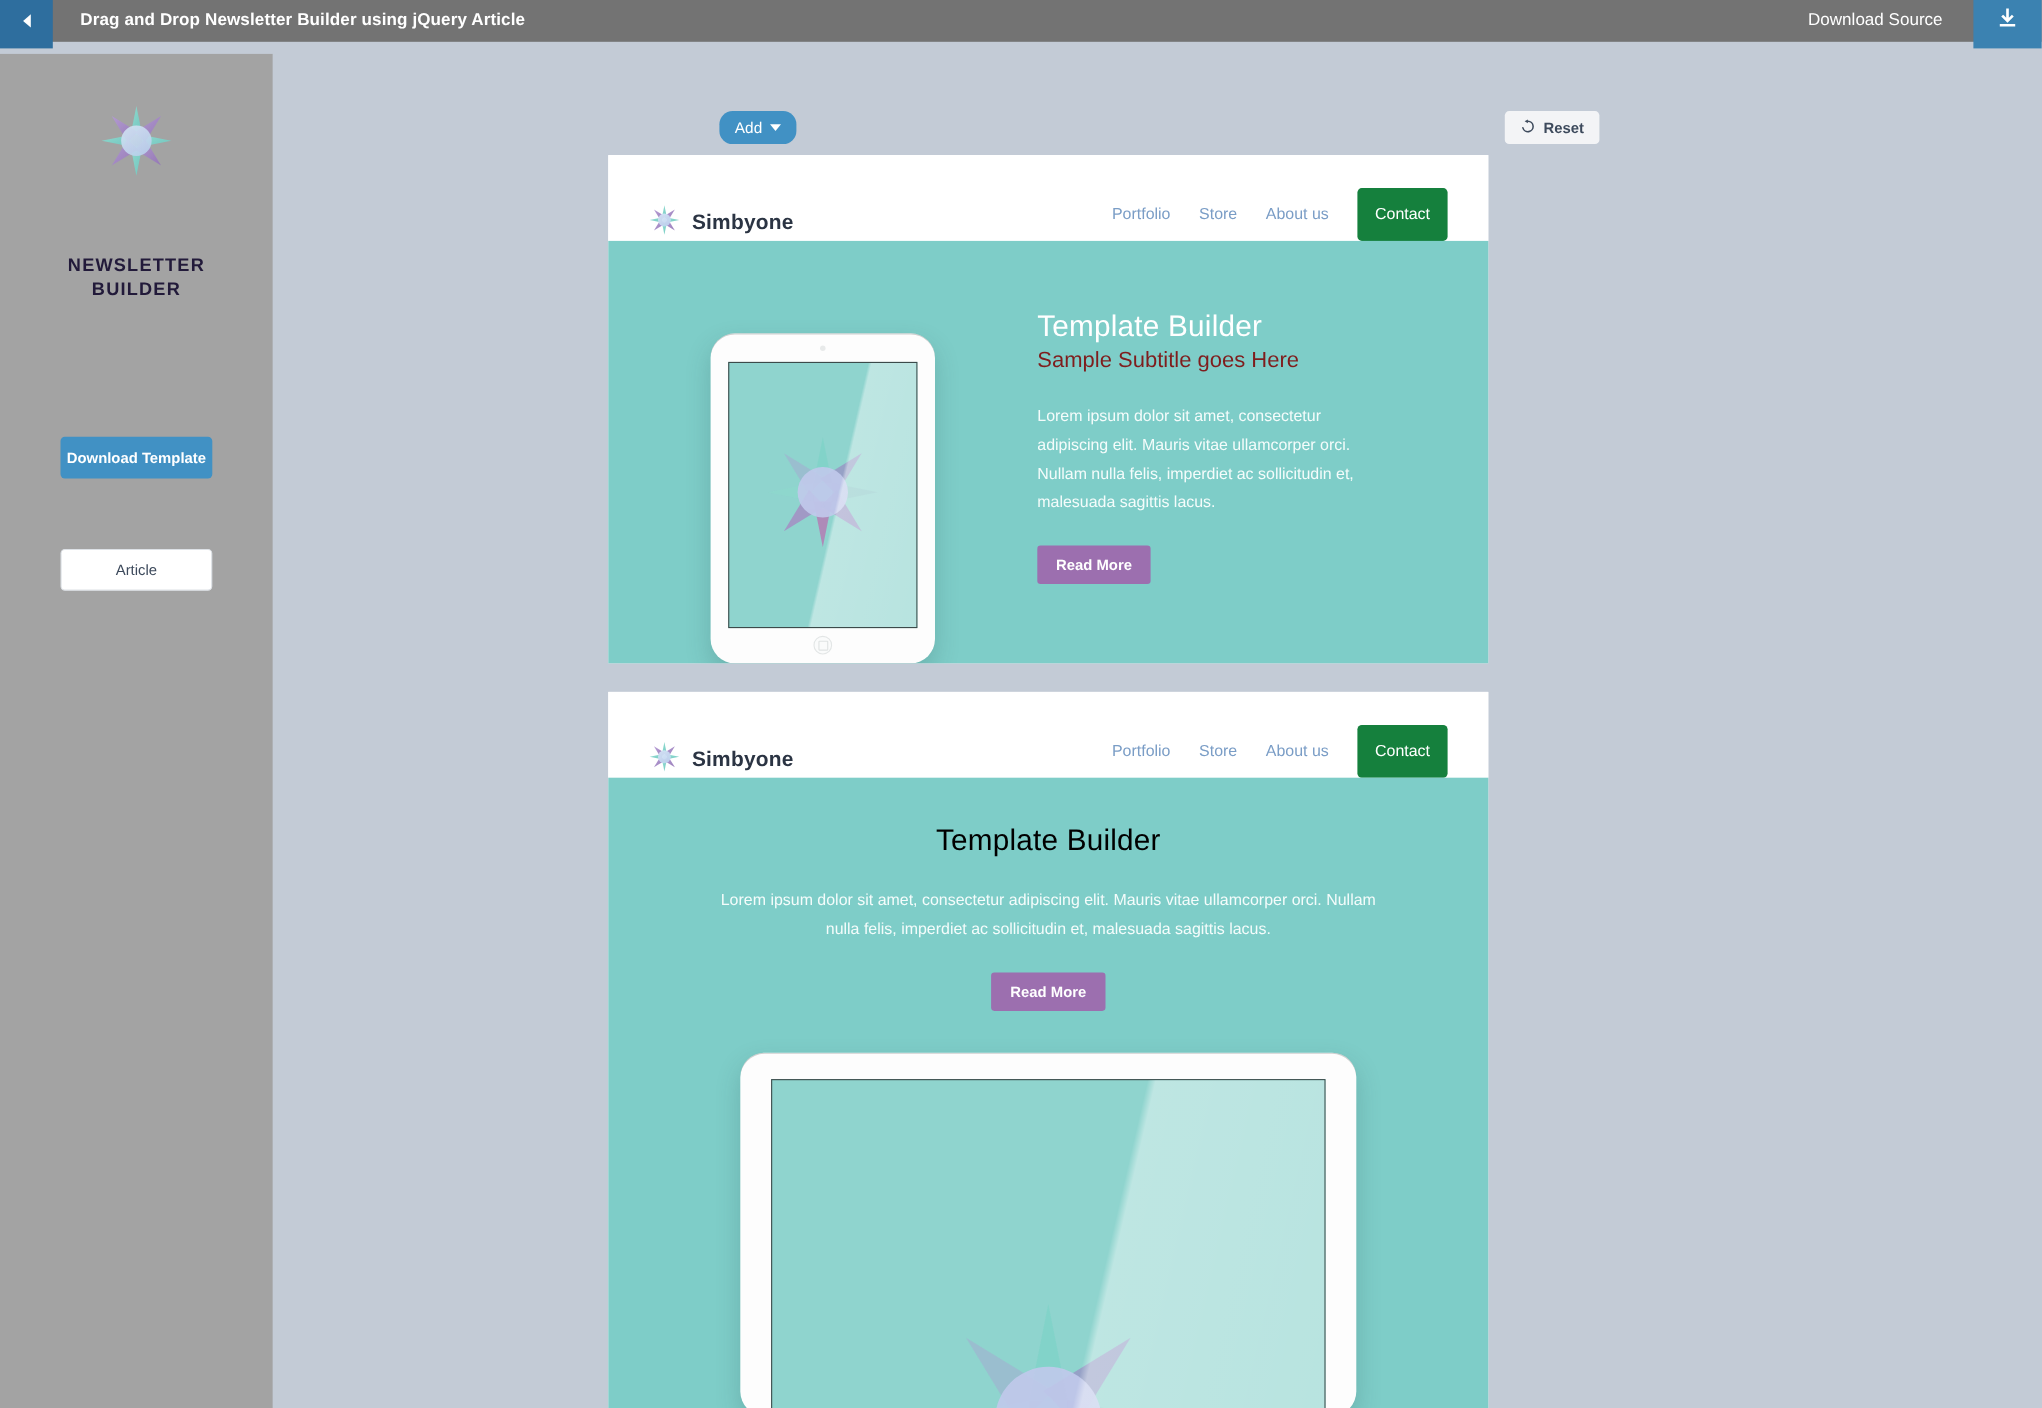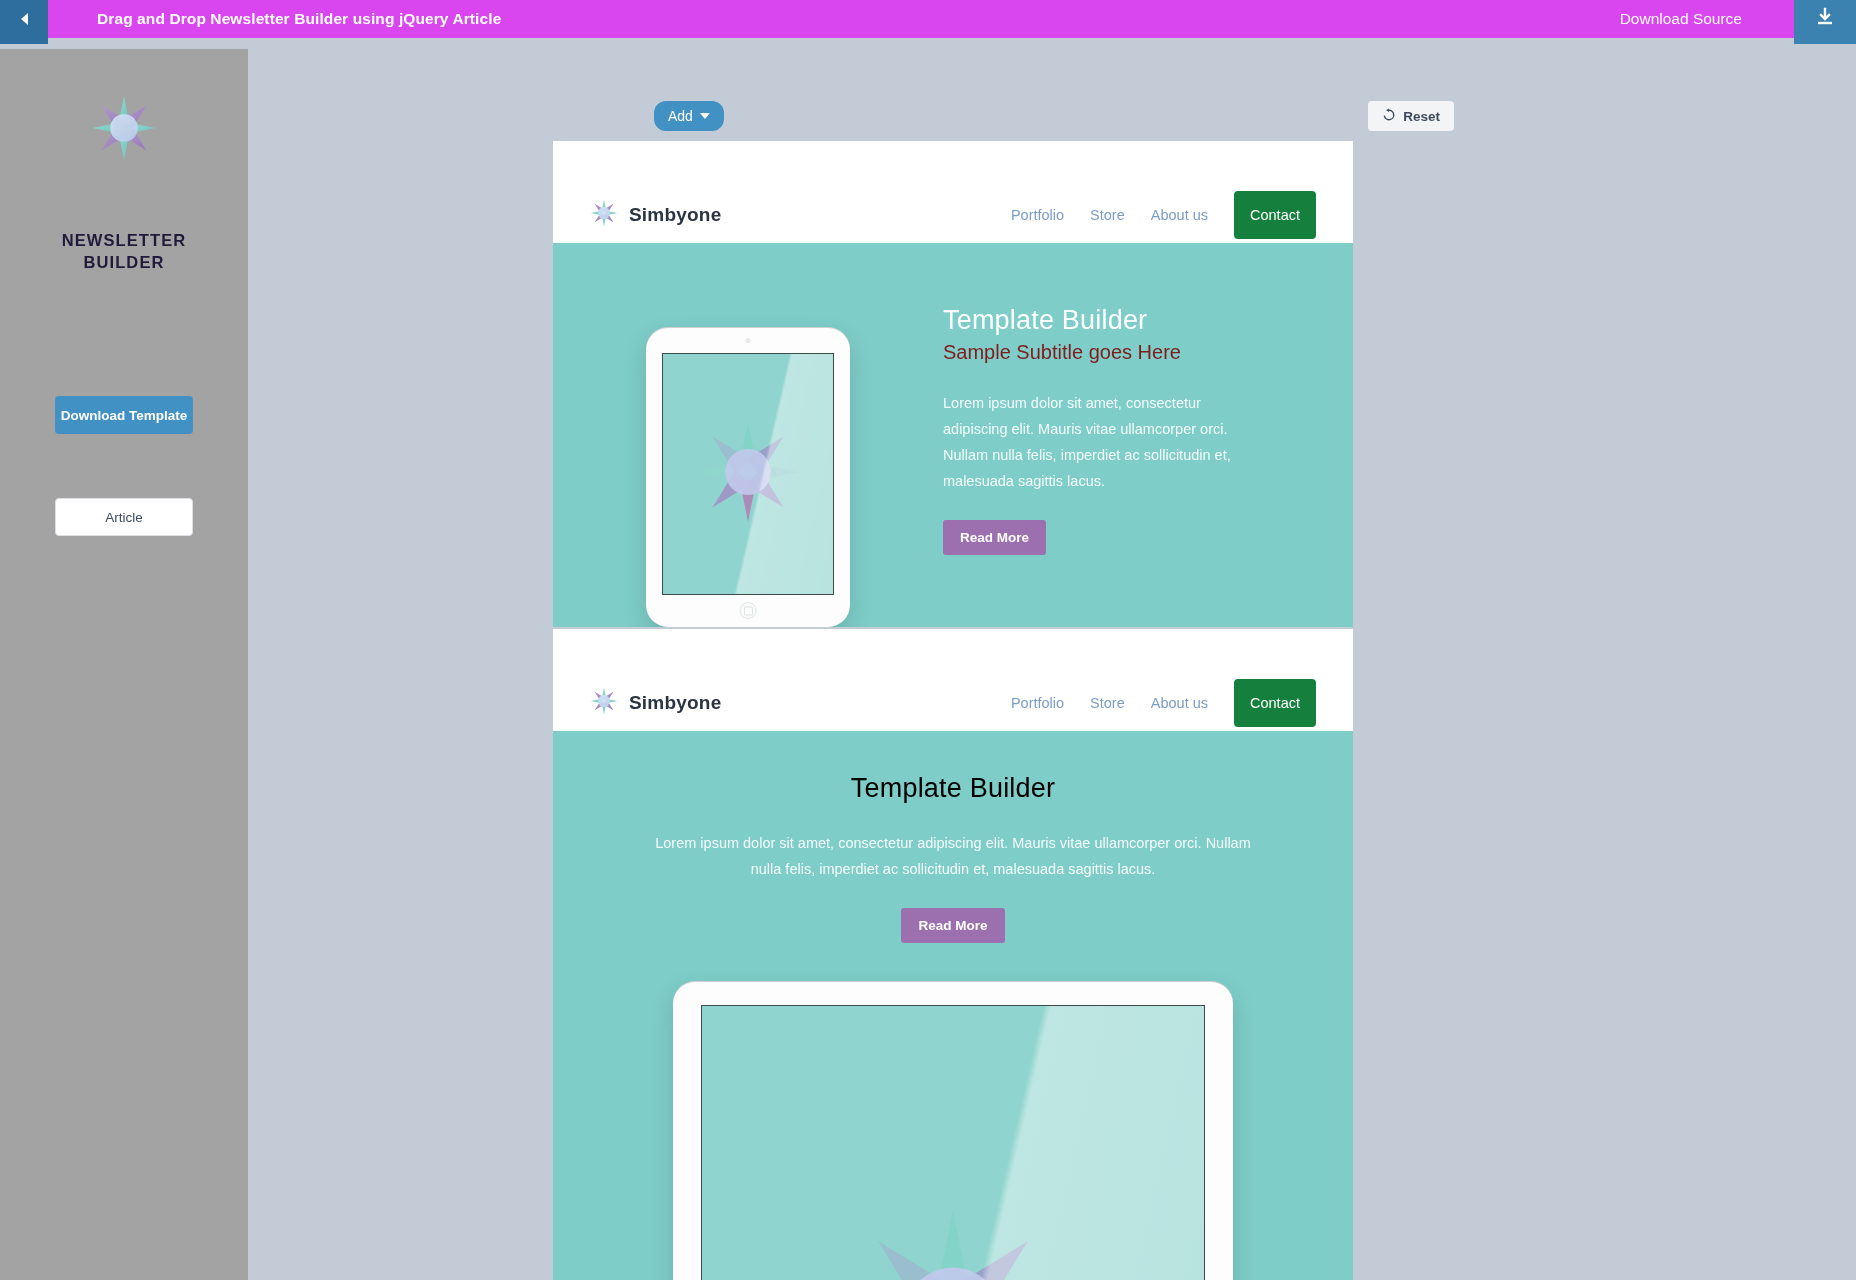--- a/index.html
+++ b/index.html
@@ -7,24 +7,23 @@
     width: 1856px; height: 1280px;
     overflow: hidden;
     font-family: "Liberation Sans", sans-serif;
     background: #c3cbd6;
   }
 
   
   .topbar {
     position: absolute; top: 0; left: 0;
     width: 1856px; height: 38px;
-    background: #d946ef;
+    background: #737373;
     display: flex; align-items: center;
     color: #ffffff;
-    gap: 24px;
   }
   .topbar-back {
     width: 48px; height: 49px;
     background: #2e6e9e;
     display: flex; align-items: center; justify-content: center;
     cursor: pointer;
   }
   .topbar-back svg { display: block; }
   .topbar-title {
     margin-left: 25px;
@@ -121,25 +120,24 @@
     font-weight: bold;
   }
 
   
   .block {
     position: absolute; left: 305px;
     width: 800px;
     background: #ffffff;
   }
   .tpl-header {
-    height: 57px;
+    height: 78px;
     background: #ffffff;
-    display: flex; align-items: center;
+    display: flex; align-items: flex-end;
     padding: 0 37px;
-    margin-top: 45px;
   }
   .brand { display: flex; align-items: center; gap: 11px; }
   .brand-name {
     font-size: 19px; font-weight: bold; color: #2b3443;
     letter-spacing: .2px;
   }
   .tpl-nav {
     margin-left: auto;
     display: flex; align-items: center; gap: 26px;
   }

